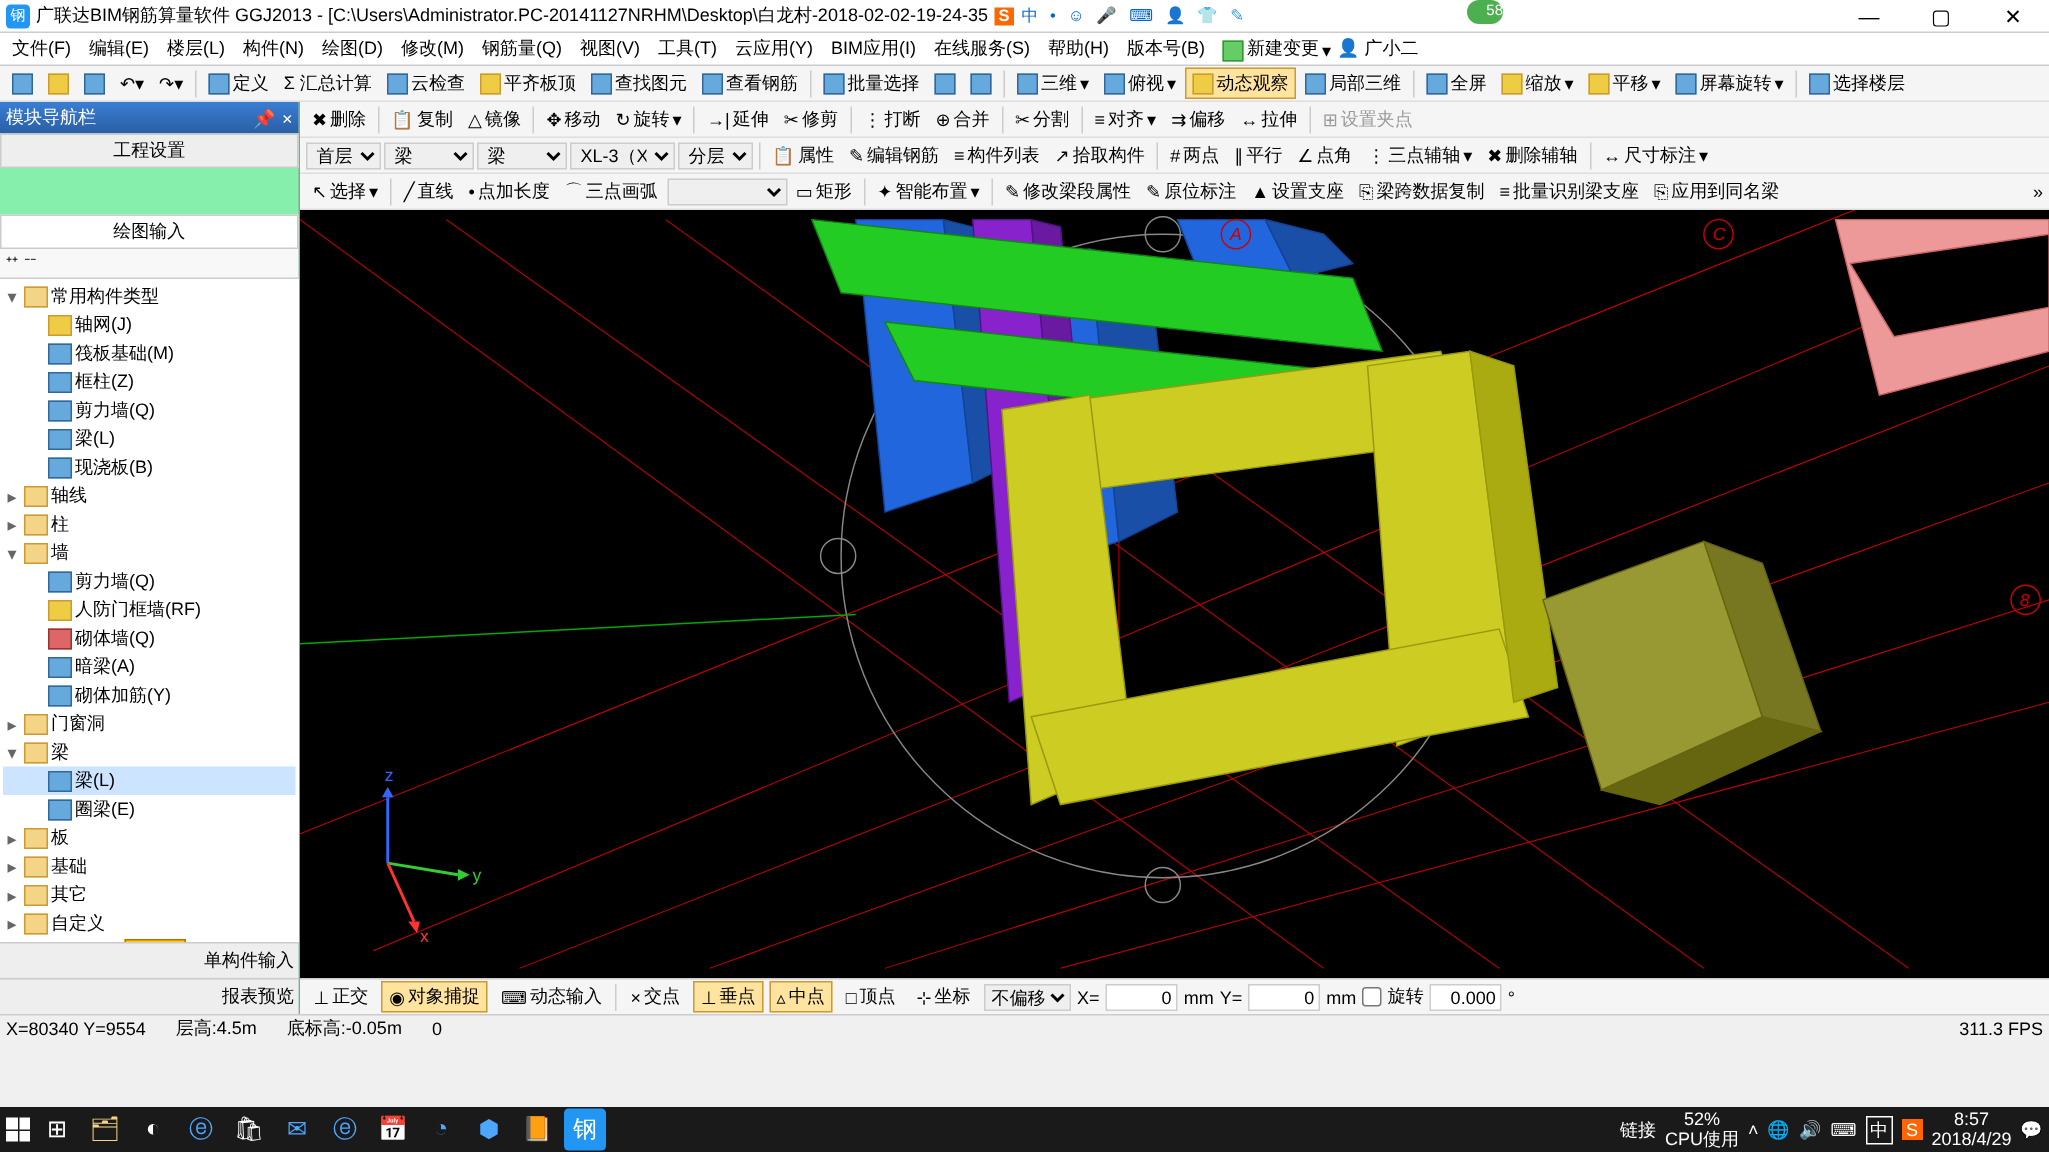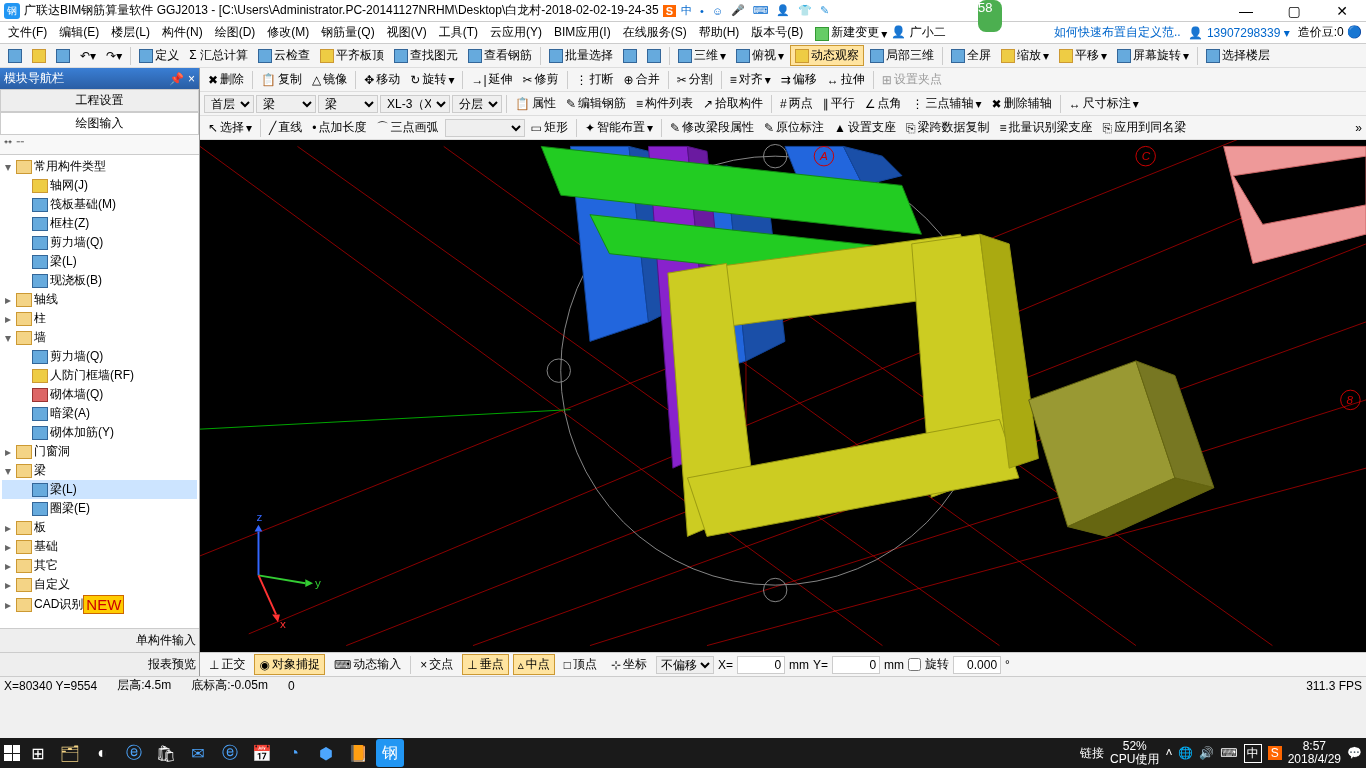--- a/index.html
+++ b/index.html
@@ -9,21 +9,21 @@
 .title-bar { height: 22px; background: #fff; display: flex; align-items: center; padding: 0 4px; border-bottom: 1px solid #ccc; }
 .title-bar .app-icon { width: 16px; height: 16px; background: #2196F3; border-radius: 3px; margin-right: 4px; color: #fff; text-align: center; line-height: 16px; font-size: 10px; }
 .title-bar .title-text { flex: 0 0 auto; font-size: 12px; color: #000; }
 .title-bar .ime-badge { margin-left: 4px; display: flex; gap: 2px; align-items: center; }
 .ime-badge span { padding: 0 3px; font-size: 11px; }
 .ime-s { background: #ff6600; color: #fff; font-weight: bold; }
 .ime-zh { color: #0066cc; }
 .title-bar .win-btns { margin-left: auto; display: flex; gap: 8px; }
 .win-btn { width: 40px; text-align: center; cursor: pointer; font-size: 14px; }
 
-.badge-58 { position: absolute; left: 978px; top: 0; width: 24px; height: 32px; background: #4CAF50; color: #fff; border-radius: 8px; text-align: left; font-size: 13px; line-height: 16px; }
+.badge-58 { position: absolute; left: 978px; top: 0; width: 24px; height: 16px; background: #4CAF50; color: #fff; border-radius: 8px; text-align: right; font-size: 10px; line-height: 16px; }
 
 
 .menu-bar { height: 22px; background: #fff; display: flex; align-items: center; padding: 0 4px; gap: 4px; border-bottom: 1px solid #ccc; }
 .menu-bar .menu-item { padding: 0 4px; cursor: pointer; font-size: 12px; }
 .menu-bar .right-area { margin-left: auto; display: flex; align-items: center; gap: 8px; }
 .new-change { color: #000; display: flex; align-items: flex-end; gap: 2px; }
 .user-gxe { color: #000; }
 .help-link { color: #0066cc; }
 .phone { color: #0066cc; }
 .price { color: #000; }
@@ -35,21 +35,21 @@
 .toolbar .sep { width: 1px; height: 18px; background: #ccc; margin: 0 2px; }
 .toolbar select, .toolbar input[type=text] { font-size: 12px; border: 1px solid #ccc; padding: 0 2px; height: 18px; }
 
 
 .main { display: flex; height: 608px; }
 .sidebar { width: 200px; background: #86efac; border-right: 1px solid #999; display: flex; flex-direction: column; }
 .sidebar-header { background: linear-gradient(#3a7ed4, #2a5ea4); color: #fff; font-size: 12px; padding: 2px 4px; display: flex; align-items: center; }
 .sidebar-header .pin { margin-left: auto; cursor: pointer; }
 .sidebar-header .close { cursor: pointer; margin-left: 4px; }
 .sidebar-tab { background: #eee; border: 1px solid #ccc; text-align: center; padding: 2px; cursor: pointer; font-size: 12px; }
-.sidebar-tab.active { background: #fff; }
+.sidebar-tab.active { background: #fff; margin-top: 31px; }
 .small-toolbar { height: 20px; display: flex; align-items: center; gap: 4px; padding: 2px 4px; border-bottom: 1px solid #ccc; background: #f8f8f8; }
 
 .tree { flex: 1; background: #fff; overflow-y: auto; padding: 2px; font-size: 12px; }
 .tree-node { display: flex; align-items: center; padding: 1px 0; cursor: pointer; white-space: nowrap; }
 .tree-node .toggle { width: 12px; text-align: center; color: #666; }
 .tree-node .ticon { width: 16px; height: 14px; margin: 0 2px; }
 .tree-node.selected { background: #cce4ff; }
 .folder { background: #f4d486; border: 1px solid #cc9933; width: 14px; height: 11px; display: inline-block; }
 .tree-indent-2 { padding-left: 28px; }
 
@@ -124,25 +124,20 @@
   <span class="menu-item">视图(V)</span>
   <span class="menu-item">工具(T)</span>
   <span class="menu-item">云应用(Y)</span>
   <span class="menu-item">BIM应用(I)</span>
   <span class="menu-item">在线服务(S)</span>
   <span class="menu-item">帮助(H)</span>
   <span class="menu-item">版本号(B)</span>
   <span class="sep"></span>
   <span class="new-change"><span class="ico ico-grn"></span><span>新建变更</span> ▾</span>
   <span class="user-gxe">👤 <span>广小二</span></span>
-  <div class="right-area">
-    <span class="help-link">如何快速布置自定义范..</span>
-    <span class="phone">👤 <span>13907298339</span> ▾</span>
-    <span class="price"><span>造价豆:</span><span>0</span> 🔵</span>
-  </div>
 </div>
 
 <div class="toolbar">
   <span class="tb-btn">
       <span class="ico"></span>
     </span>
   <span class="tb-btn">
       <span class="ico ico-yel"></span>
     </span>
   <span class="tb-btn">

